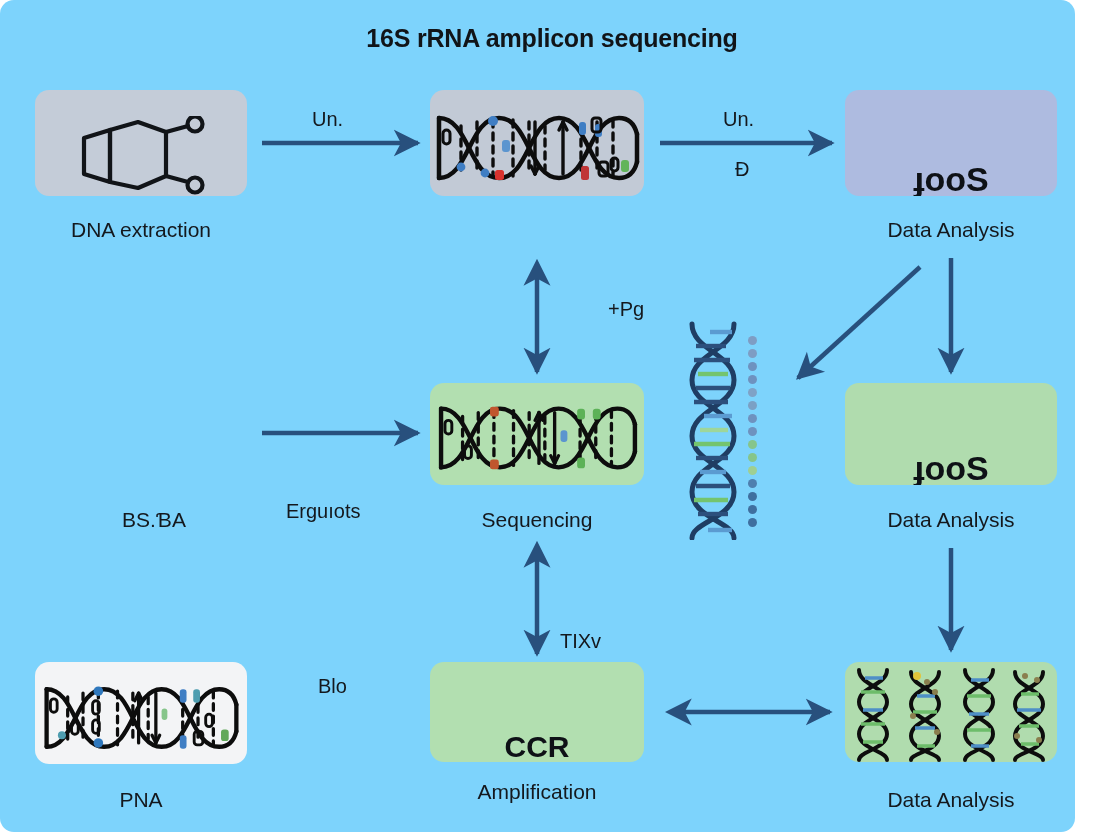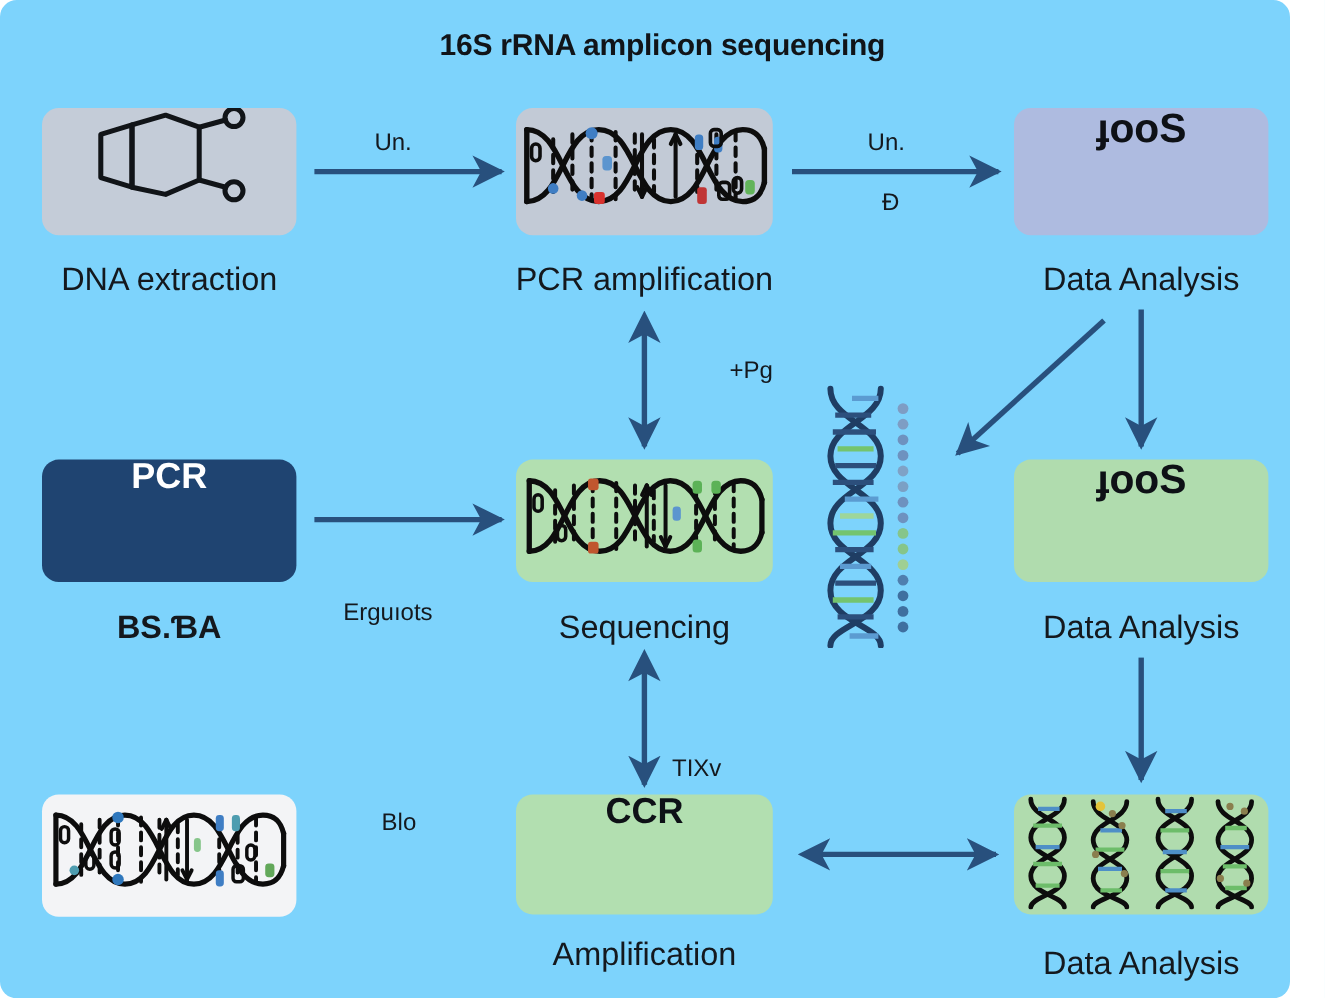--- a/index.html
+++ b/index.html
@@ -31,21 +31,21 @@
     font-weight: bold;
     color: #111418;
     letter-spacing: -0.2px;
   }
 
   
   .node {
     position: absolute;
     border-radius: 14px;
     display: flex;
-    align-items: flex-start;
+    align-items: flex-end;
     justify-content: center;
     overflow: hidden;
   }
   .node.greyblue { background: #c4ccd8; }
   .node.greyblue2 { background: #c2cad6; }
   .node.lavender { background: #aebbe0; }
   .node.navy     { background: #1f4471; }
   .node.green    { background: #b2dfb0; }
   .node.green2   { background: #b0dcae; }
   .node.white    { background: #f3f4f6; }
@@ -64,21 +64,21 @@
     font-weight: bold;
     color: #0e1116;
     line-height: 1;
     white-space: nowrap;
   }
 
   
   .caption {
     position: absolute;
     text-align: center;
-    font-size: 27px;
+    font-size: 21px;
     color: #14181d;
     white-space: nowrap;
   }
 
   
   .edge-label {
     position: absolute;
     font-size: 20px;
     color: #14181d;
     white-space: nowrap;
@@ -190,31 +190,27 @@
         <rect x="186" y="60" width="8" height="12" rx="3" fill="#62b45a"></rect>
       </g>
       <g fill="none" stroke="#0d0d0d" stroke-width="3">
         <rect x="8" y="30" width="7" height="14" rx="3.5"></rect>
         <rect x="157" y="18" width="9" height="14" rx="3"></rect>
         <rect x="164" y="62" width="9" height="14" rx="3"></rect>
         <rect x="176" y="58" width="7" height="13" rx="3.5"></rect>
       </g>
     </svg>
   </div>
-  <div class="caption" style="left:414px; top:218px; width:246px;">PCR amplification</div>
 
   <div class="node lavender" style="left:845px; top:90px; width:212px; height:106px;">
     <span class="glyph-text">ɟooS</span>
   </div>
   <div class="caption" style="left:845px; top:218px; width:212px;">Data Analysis</div>
 
-  <div class="node navy" style="left:35px; top:383px; width:212px; height:102px;">
-    <span class="node-text light">PCR</span>
-  </div>
-  <div class="caption" style="left:35px; top:508px; width:212px;font-weight:bold;">BS.ƁA</div>
+  <div class="caption" style="left:48px; top:508px; width:212px;">BS.ƁA</div>
 
   <div class="node green" style="left:430px; top:383px; width:214px; height:102px;">
     <svg width="205" height="94" viewBox="0 0 205 96">
       <g stroke="#0d0d0d" stroke-width="4.5" fill="none" stroke-linecap="round">
         <path d="M4 18 C34 18 34 78 64 78 C94 78 94 18 124 18 C154 18 154 78 184 78 C196 78 200 70 202 62"></path>
         <path d="M4 78 C34 78 34 18 64 18 C94 18 94 78 124 78 C154 78 154 18 184 18 C196 18 200 26 202 34"></path>
         <line x1="4" y1="18" x2="4" y2="78"></line>
         <line x1="202" y1="34" x2="202" y2="62"></line>
       </g>
       <g stroke="#0d0d0d" stroke-width="3.4" stroke-dasharray="7 6" stroke-linecap="round">
@@ -339,20 +335,21 @@
       <g fill="none" stroke="#0d0d0d" stroke-width="3">
         <rect x="8" y="28" width="7" height="14" rx="3.5"></rect>
         <rect x="30" y="52" width="7" height="13" rx="3.5"></rect>
         <rect x="52" y="30" width="7" height="14" rx="3.5"></rect>
         <rect x="52" y="50" width="7" height="14" rx="3.5"></rect>
         <rect x="158" y="62" width="9" height="14" rx="3"></rect>
         <rect x="170" y="44" width="7" height="13" rx="3.5"></rect>
       </g>
     </svg>
   </div>
+  <div class="caption" style="left:35px; top:788px; width:212px;">PNA</div>
 
   <div class="node green" style="left:430px; top:662px; width:214px; height:100px;">
     <span class="node-text">CCR</span>
   </div>
   <div class="caption" style="left:430px; top:780px; width:214px;">Amplification</div>
 
   <div class="node green2" style="left:845px; top:662px; width:212px; height:100px;">
     <svg width="204" height="96" viewBox="0 0 204 96">
       <g stroke="#0d0d0d" stroke-width="4" fill="none" stroke-linecap="round">
 

